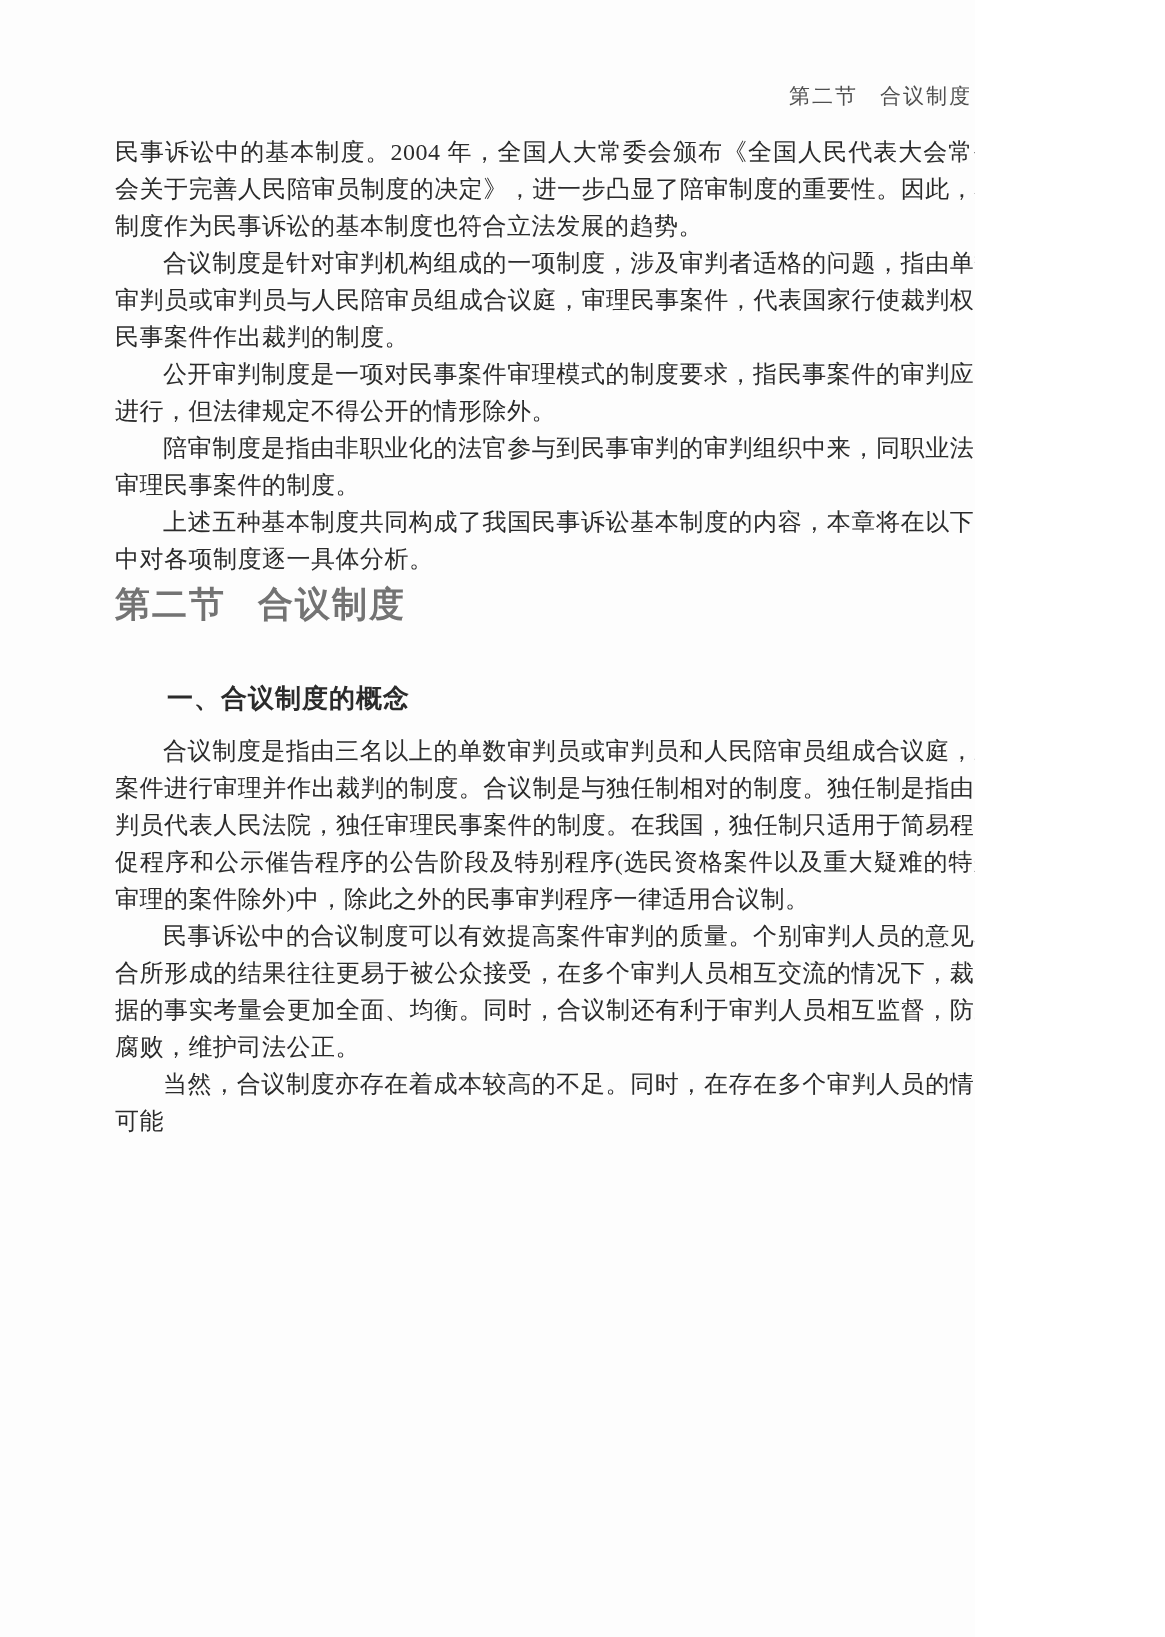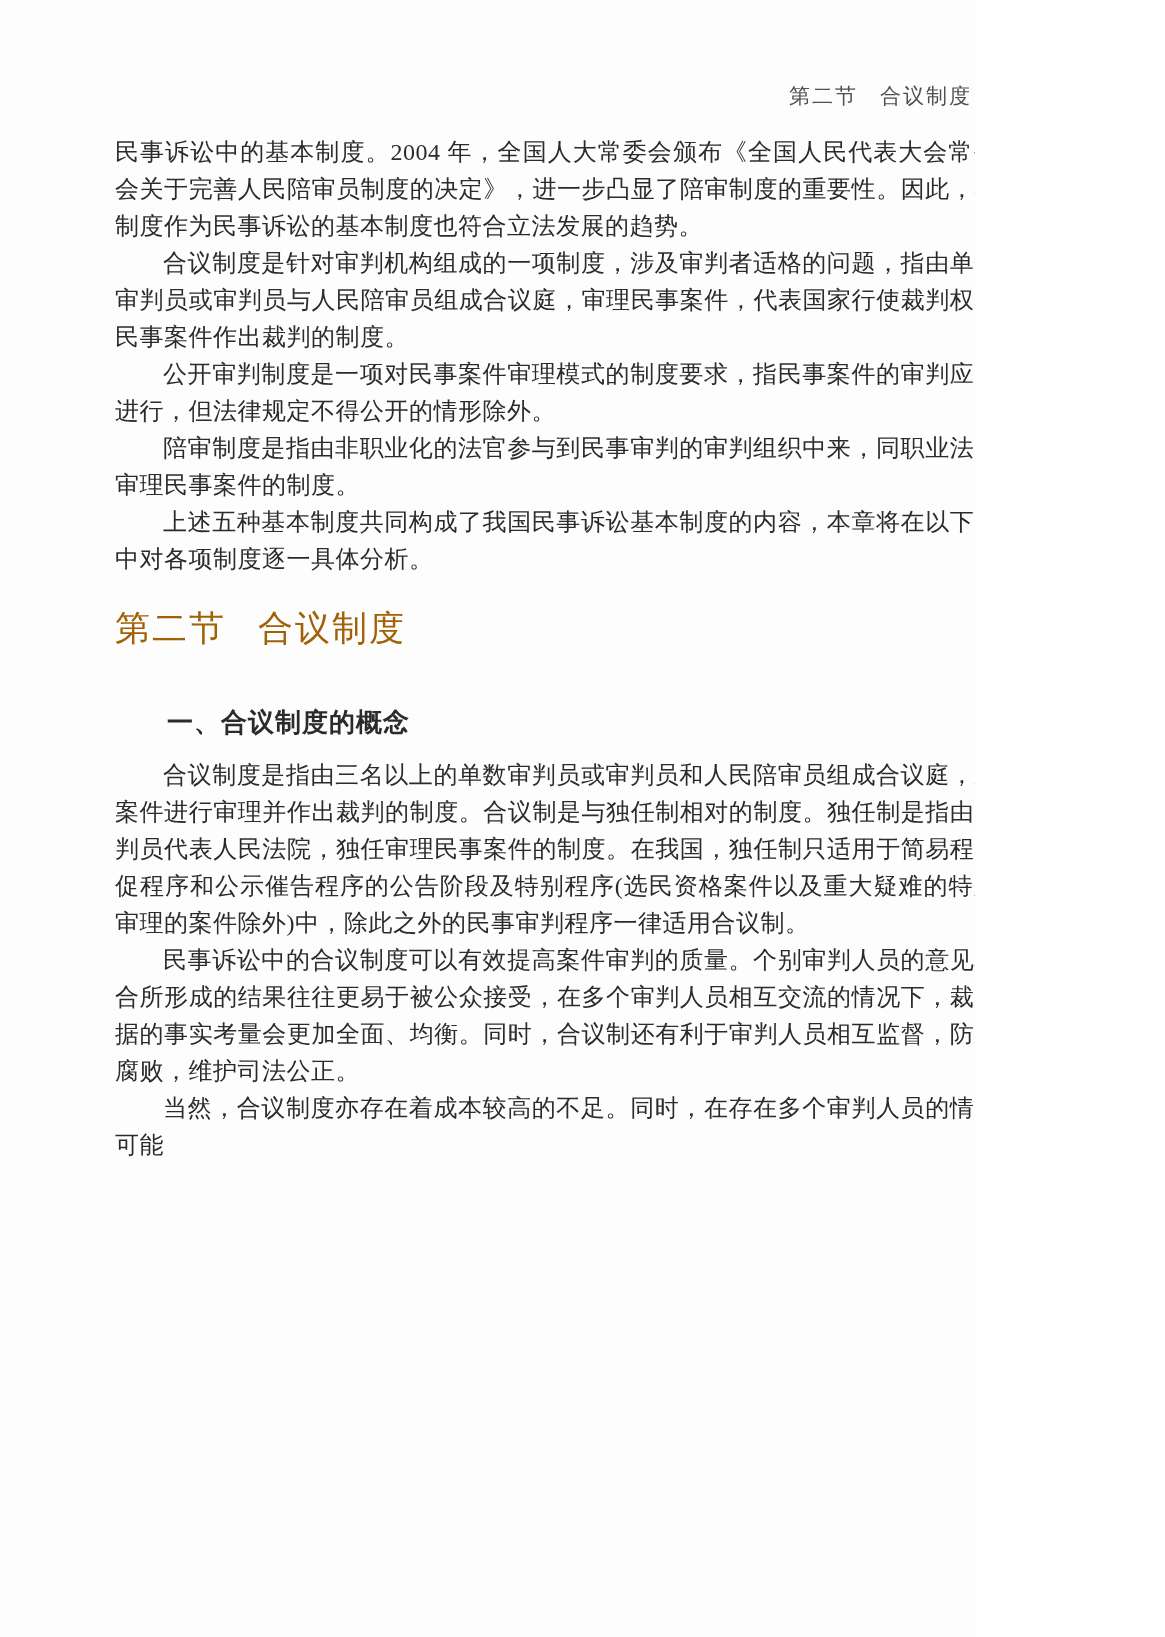--- a/index.html
+++ b/index.html
@@ -62,26 +62,26 @@
     margin: 28px 0 32px 0;
     text-indent: 2em;
     line-height: 37px;
     letter-spacing: 1px;
   }
   .subheading.concept {
     margin: 52px 0 16px 0;
   }
   .section-title {
     font-size: 35px;
-    font-weight: normal;
-    margin: 28px 0 0 0;
+    font-weight: bold;
+    margin: 4px 0 0 0;
     line-height: 46px;
     text-indent: 0;
     letter-spacing: 2px;
-    color: #a16207;
+    color: #737373;
   }
   .section-title .title-gap {
     display: inline-block;
     width: 32px;
   }
 </style>
 </head>
 <body>
 
 <div class="page">

